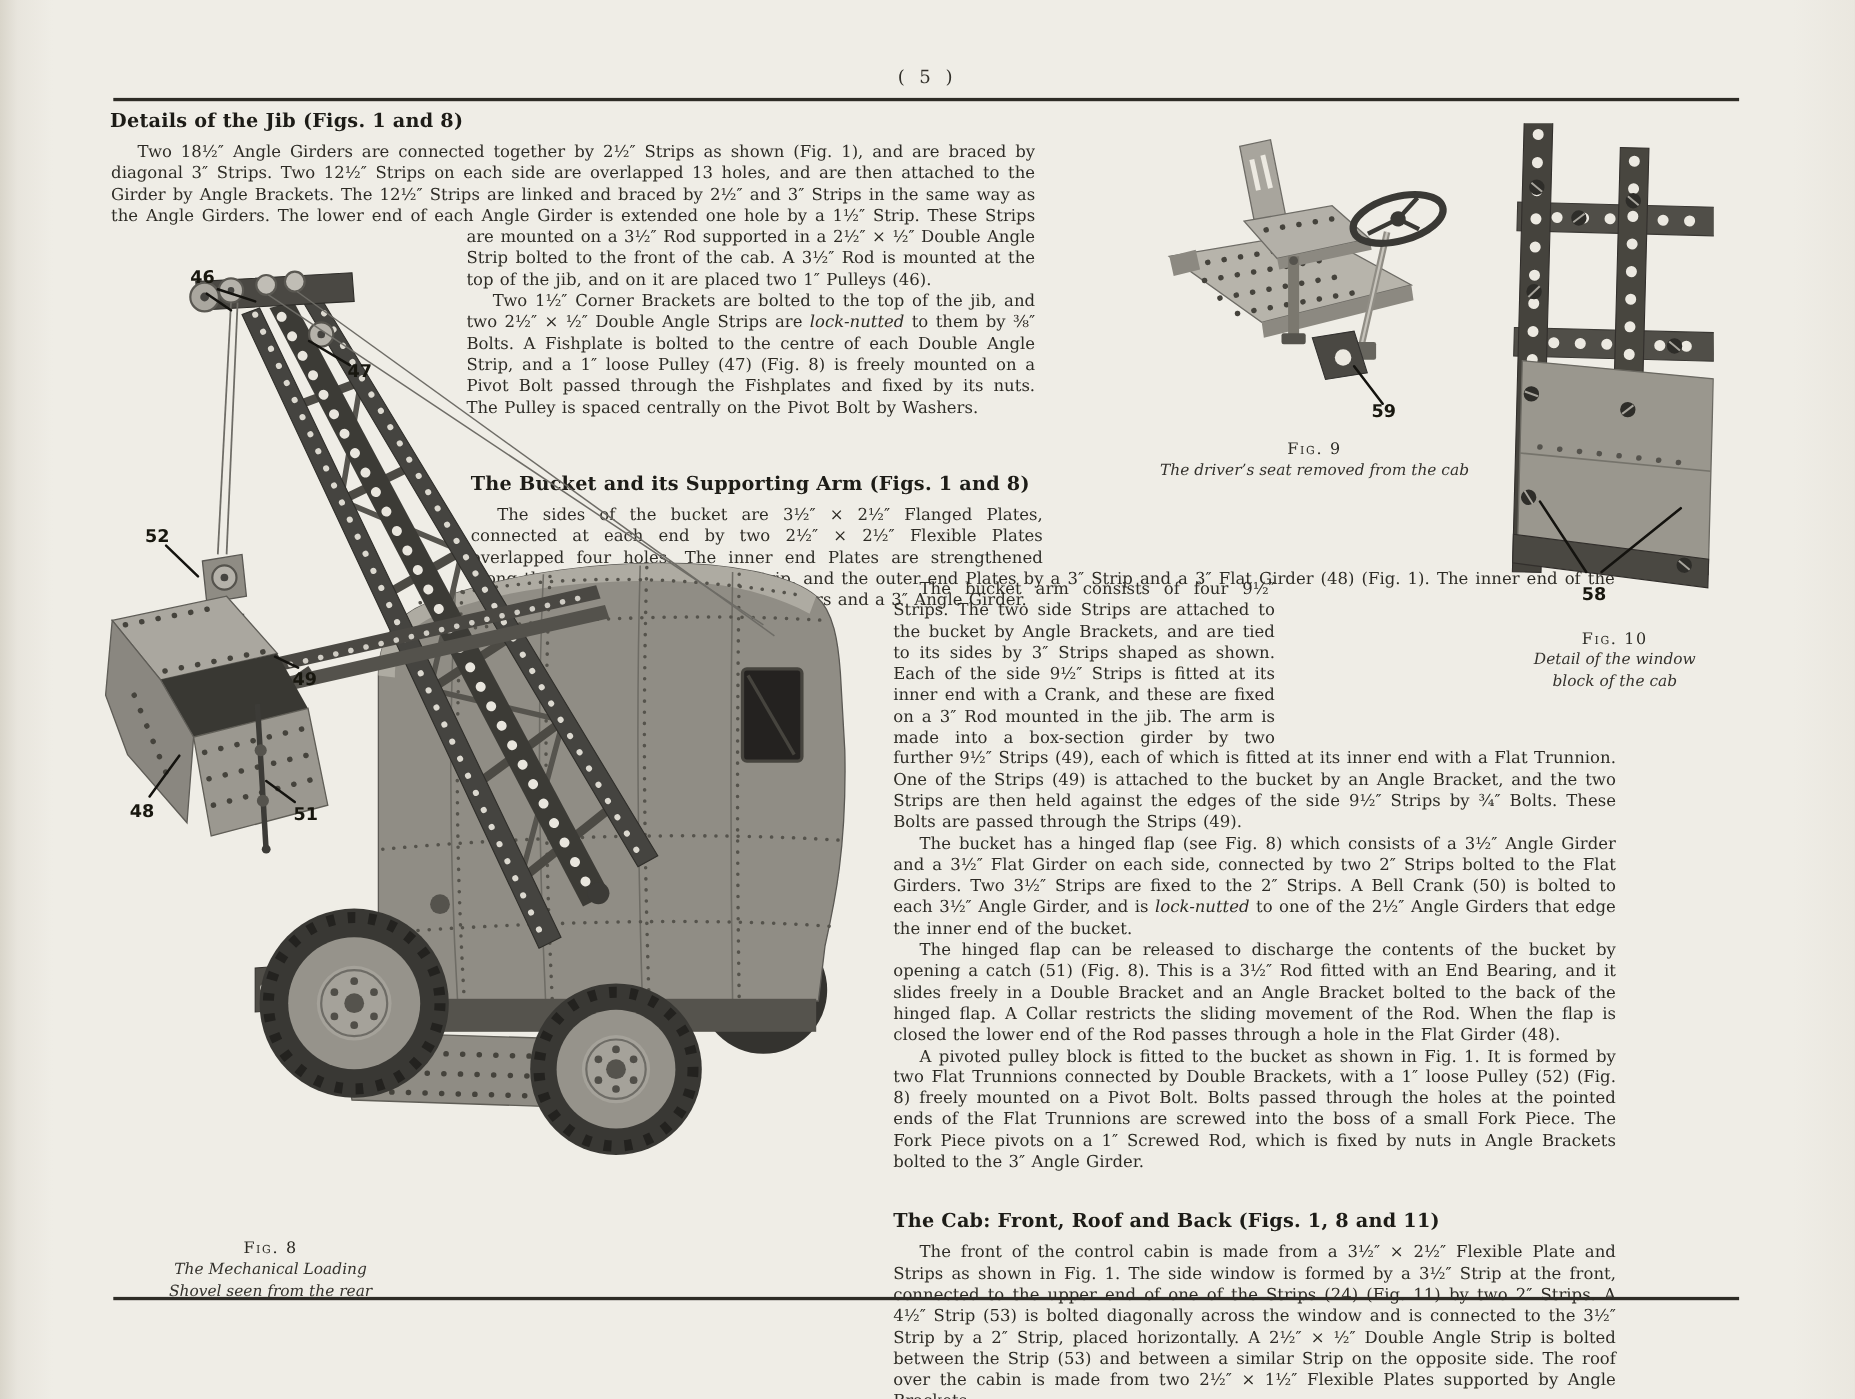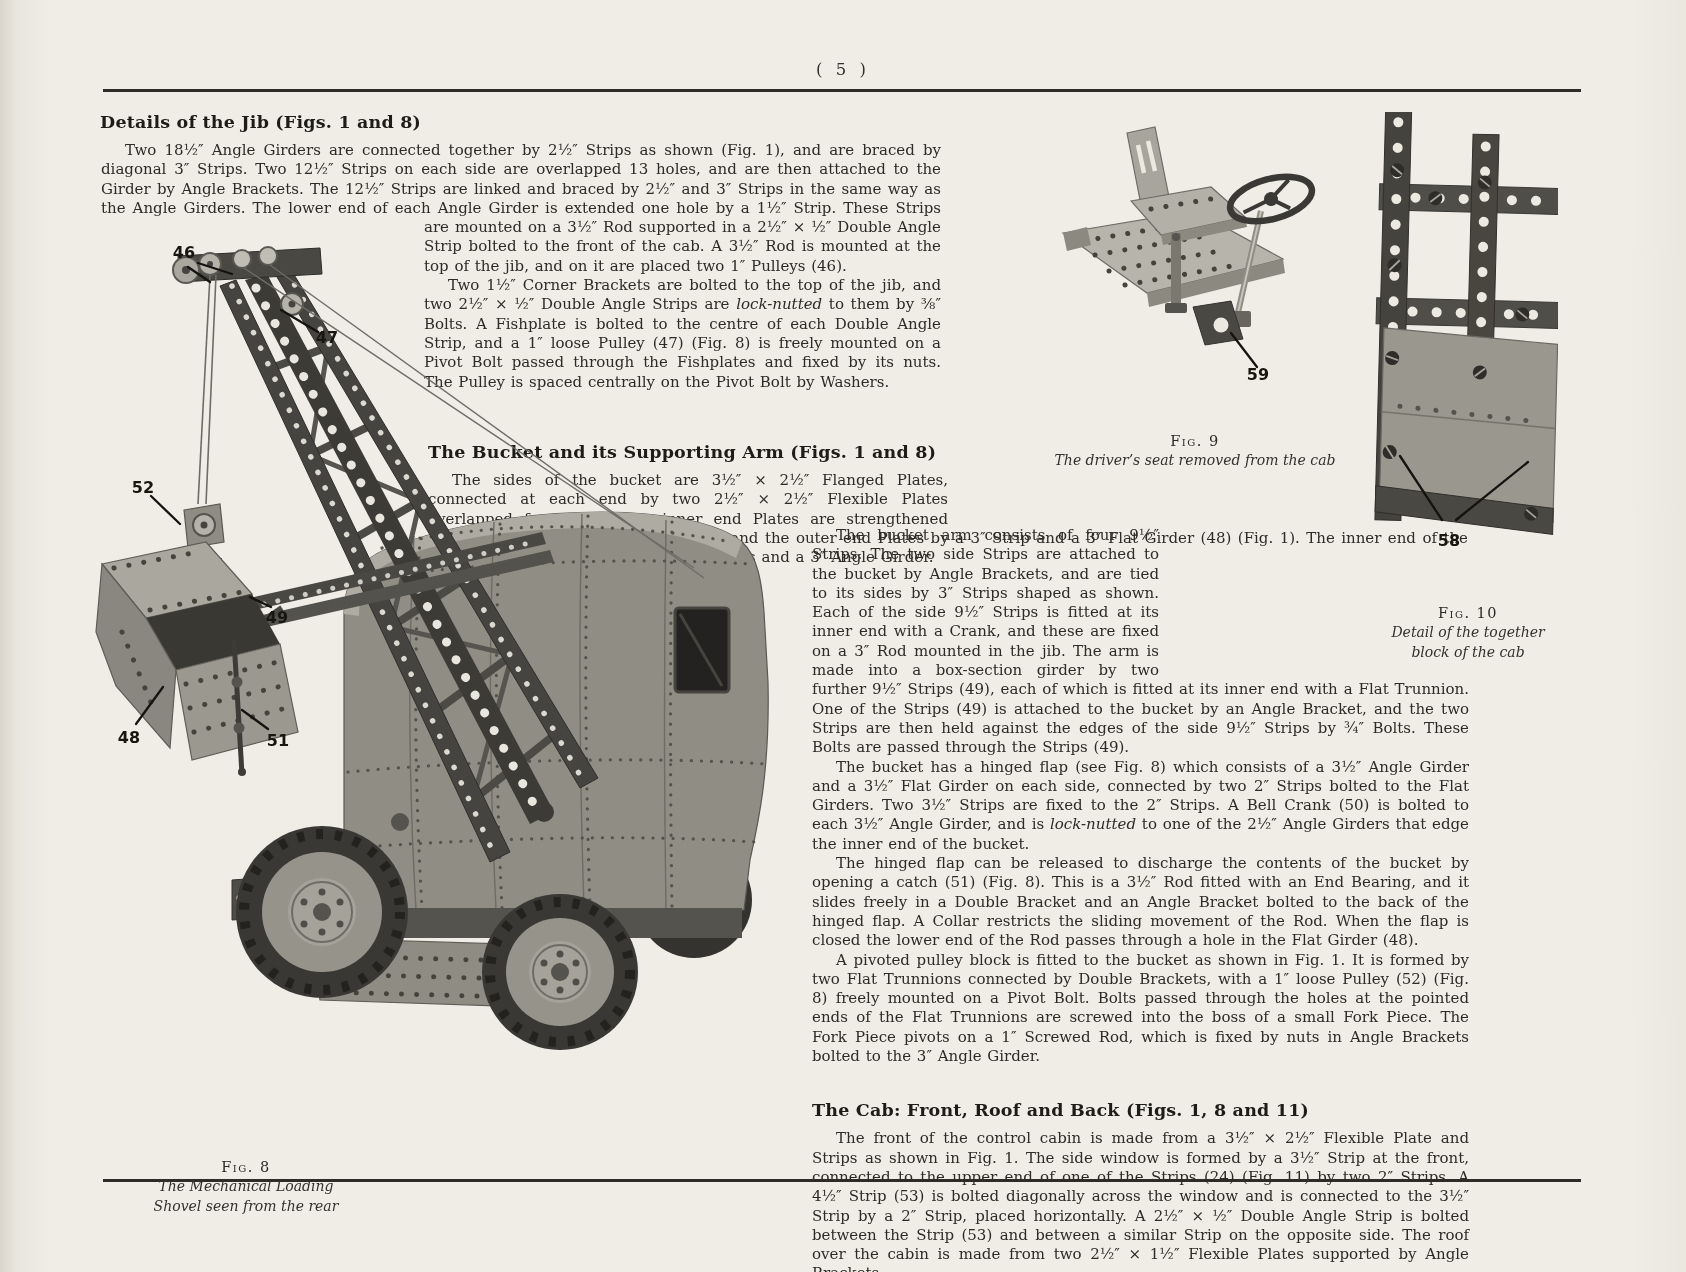--- a/index.html
+++ b/index.html
@@ -6,32 +6,32 @@
   #page{
     position:relative;width:1686px;height:1272px;overflow:hidden;
     background:linear-gradient(90deg,#d9d5ca 0px,#e8e5dd 16px,#efede6 48px,#efede6 1630px,#eae7df 1686px);
     font-family:"DejaVu Serif","Liberation Serif",serif;color:#2d2b25;
   }
   .abs{position:absolute;}
   .page-number{top:60px;left:0;width:1686px;text-align:center;font-size:16.5px;letter-spacing:4px;color:#33312b;}
   .rule{background:#2e2c26;height:3px;width:1478px;left:103px;}
   .rule-top{top:89px;}
   .rule-bottom{top:1179px;height:2.5px;}
-  h2.heading{font-size:17.5px;font-weight:700;color:#1d1c17;margin:12px 0 9px 0;letter-spacing:.2px;}
+  h2.heading{font-size:17.5px;font-weight:700;color:#1d1c17;margin:0 0 9px 0;letter-spacing:.2px;}
   .para{text-align:justify;font-size:15px;line-height:19.3px;margin:0;text-indent:24px;color:#2d2b25;word-spacing:1px;}
   .para .em{font-style:italic;}
   #jib-block{left:100px;top:100px;width:841px;}
   #bucket-block{left:428px;top:430px;width:1040px;}
   #right-block{left:812px;top:526px;width:657px;}
   .float-stack-a{float:left;width:1px;height:78px;}
   .float-photo{float:left;clear:left;width:324px;height:560px;}
   .float-fig9{float:right;width:520px;height:40px;}
   .float-fig10{float:right;width:310px;height:150px;}
   h2.cab-heading{margin-top:34px;}
-  .fig-caption{text-align:center;color:#33312c;margin-top:32px;}
+  .fig-caption{text-align:center;color:#33312c;}
   .fig-label{font-variant:small-caps;font-size:14.5px;letter-spacing:1.5px;line-height:19px;display:block;color:#2b2a24;}
   .fig-caption .cap{display:block;font-style:italic;font-size:14px;line-height:19.5px;}
   #fig8-caption{left:140px;top:1126px;width:212px;}
   #fig9-caption{left:1040px;top:400px;width:310px;}
   #fig10-caption{left:1378px;top:572px;width:180px;}
   .callout{font-family:"DejaVu Sans","Liberation Sans",sans-serif;font-weight:700;font-size:16px;color:#18170f;transform:translate(-50%,-50%);white-space:nowrap;}
   svg{display:block;}
   .rivet{stroke:#55534c;stroke-width:3.2;stroke-dasharray:0.1 10;stroke-linecap:round;fill:none;}
   .holeD{stroke:#45433c;stroke-width:5;stroke-dasharray:0.1 15;stroke-linecap:round;fill:none;}
   .holeL{stroke:#dcd9d0;stroke-width:5.5;stroke-dasharray:0.1 17;stroke-linecap:round;fill:none;}
@@ -311,17 +311,17 @@
     <g>
       <line class="leader" x1="70" y1="408" x2="28" y2="344"></line>
       <line class="leader" x1="84" y1="408" x2="156" y2="350"></line>
     </g>
   </svg>
 
   <div class="abs callout" style="left:1449px;top:540px;">58</div>
 
   <div class="abs fig-caption" id="fig10-caption">
     <span class="fig-label">Fig. 10</span>
-    <span class="cap">Detail of the together</span>
+    <span class="cap">Detail of the window</span>
     <span class="cap">block of the cab</span>
   </div>
 
 </div>
 
 </body></html>

